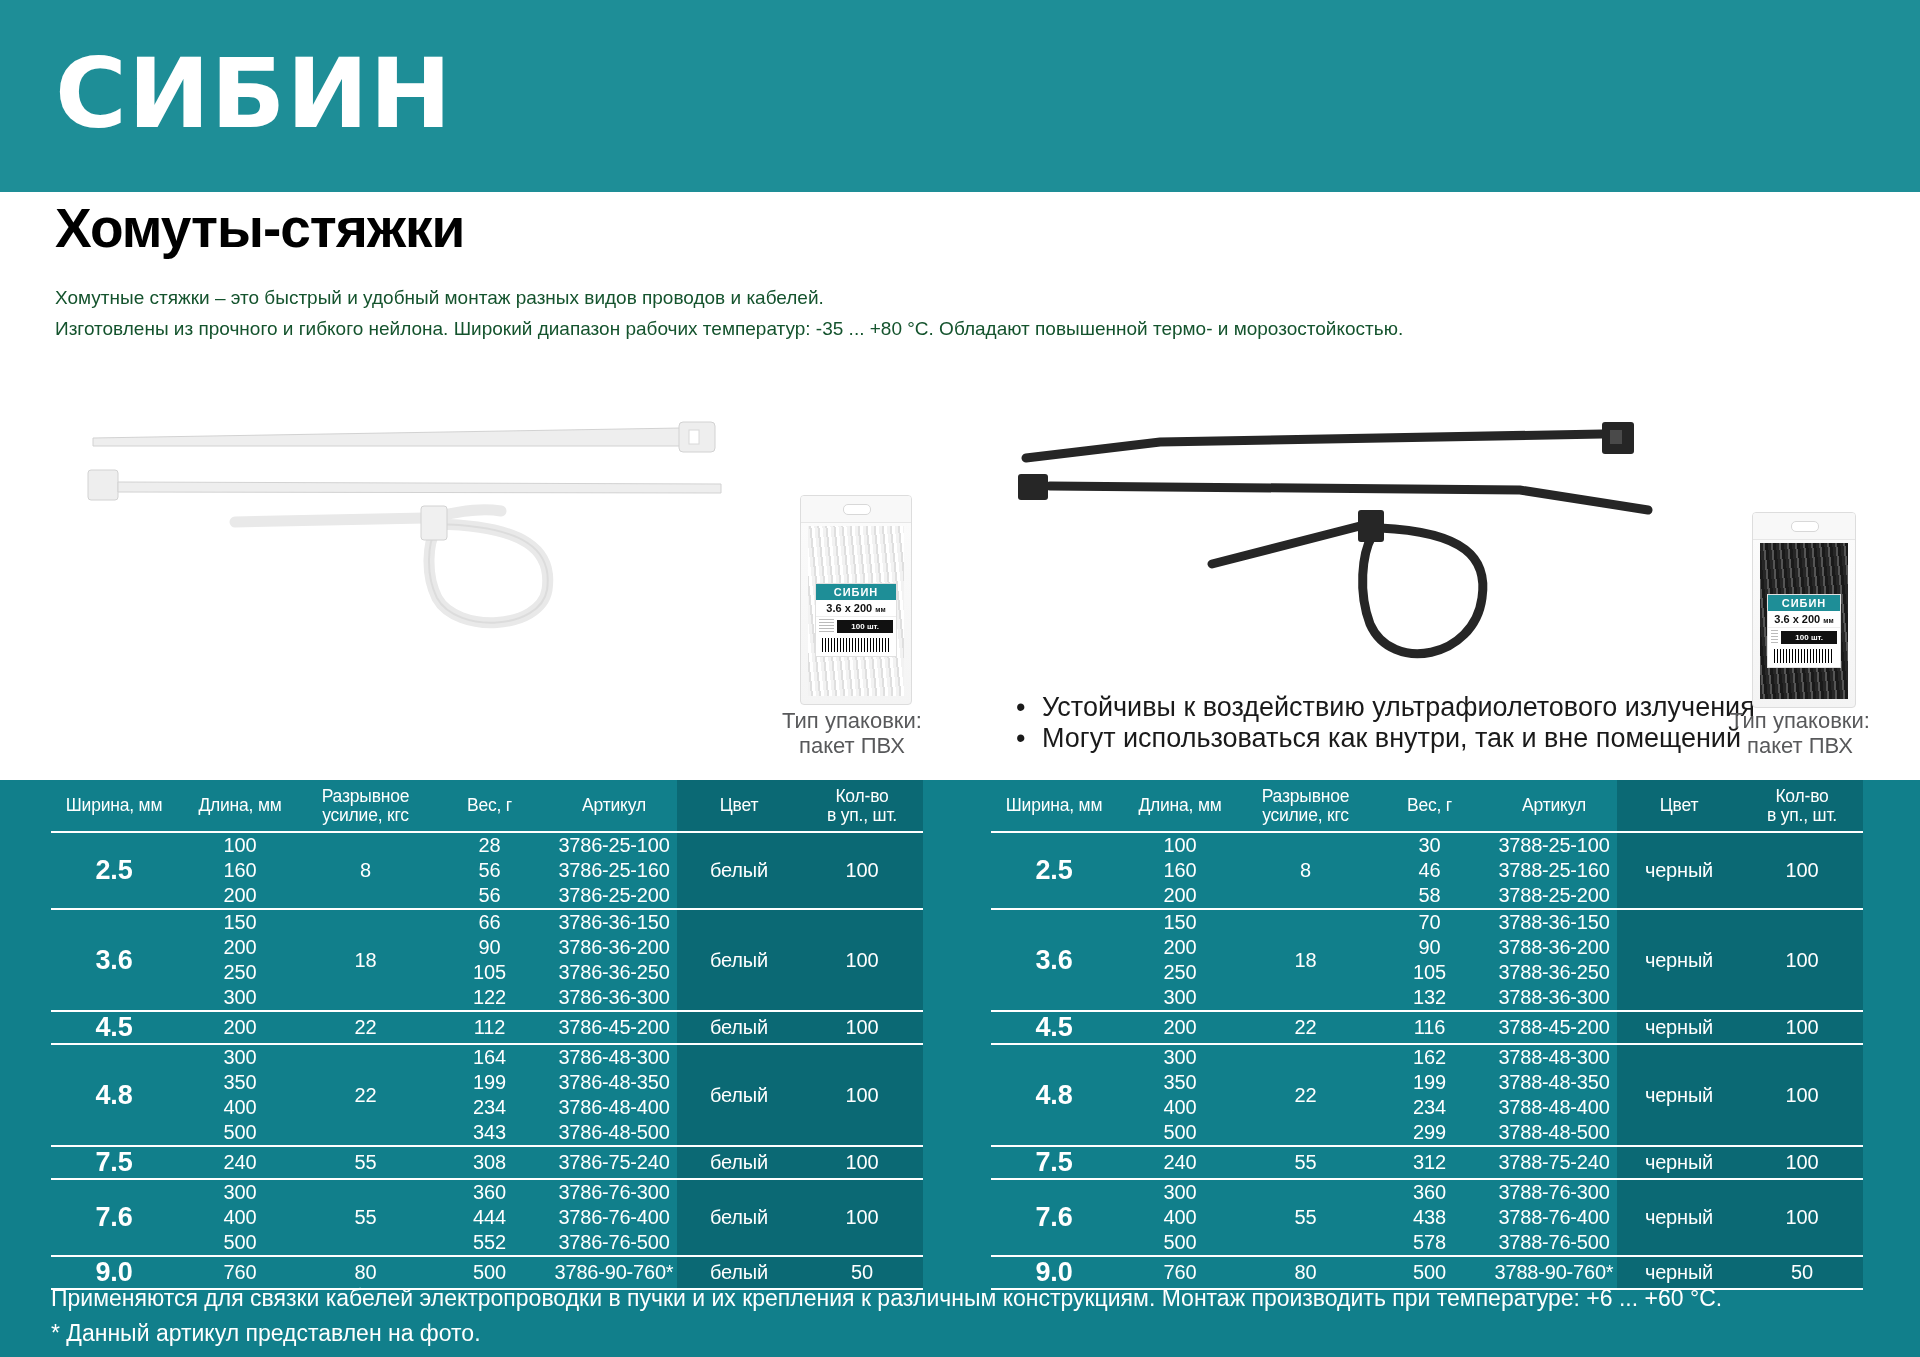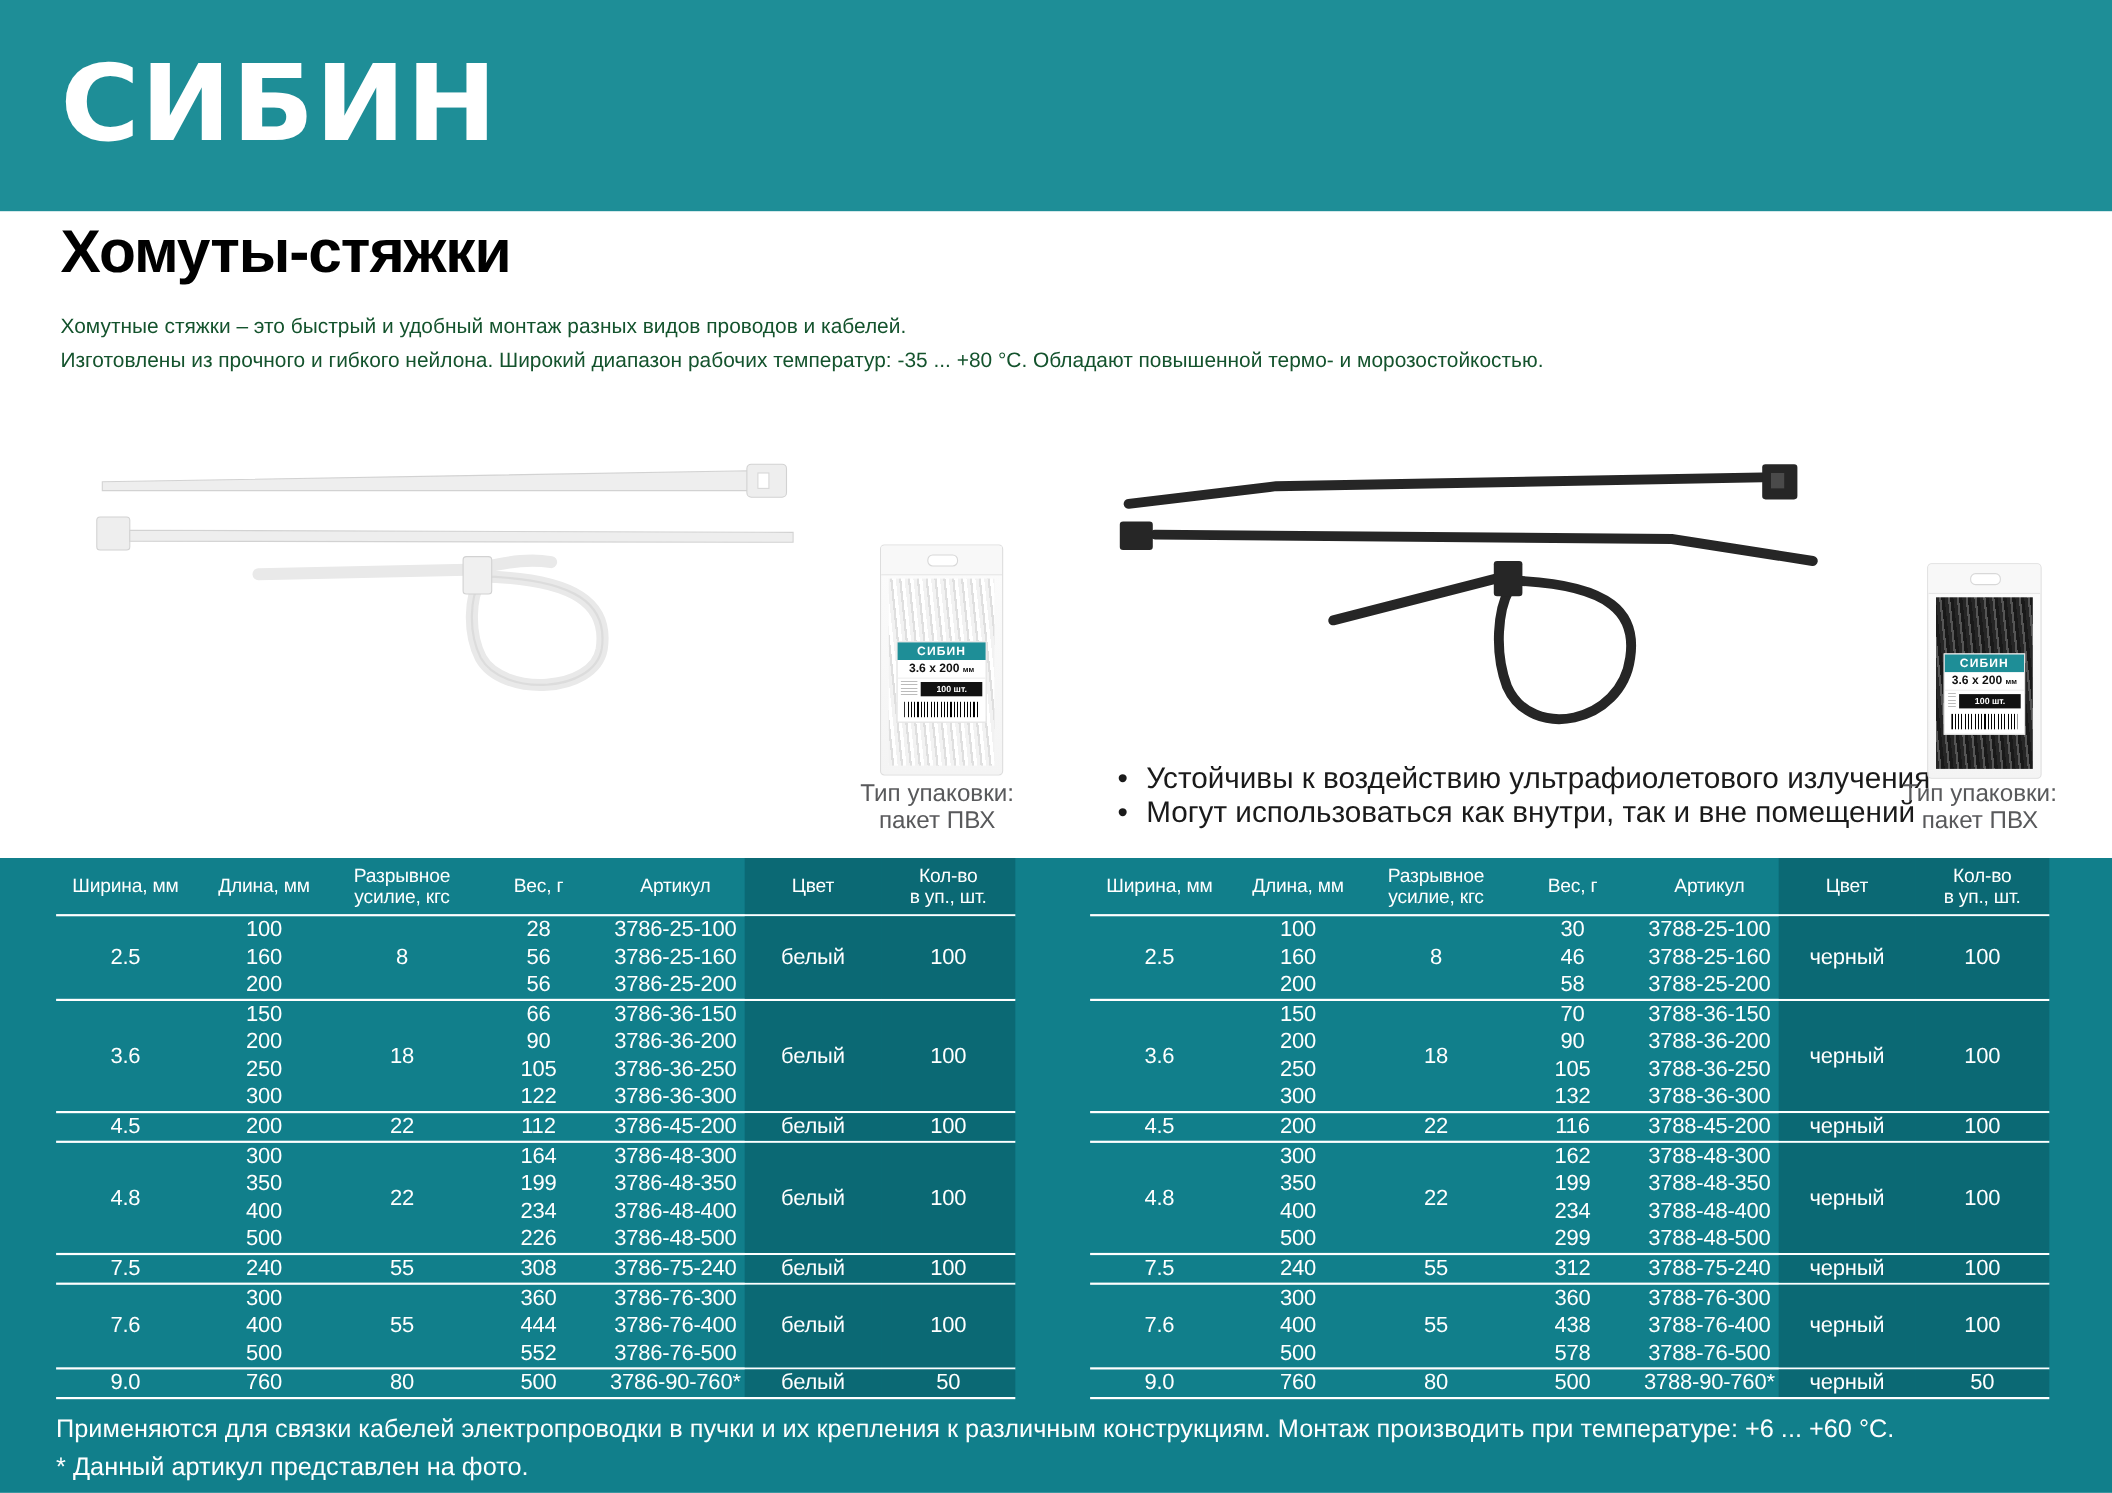--- a/index.html
+++ b/index.html
@@ -50,21 +50,21 @@
   #band{left:0;top:780px;width:1920px;height:686px;background:#117f8b;}
   .spec-table{position:absolute;top:0;width:872px;}
   .trow{display:grid;grid-template-columns:126px 126px 125px 123px 126px 124px 122px;
         border-bottom:2px solid #fff;}
   .tcell{display:flex;align-items:center;justify-content:center;color:#fff;
          font-size:20px;letter-spacing:-0.2px;}
   .thead{height:51px;}
   .thead .tcell{font-size:17.5px;line-height:19px;text-align:center;white-space:pre-line;}
   .stack{flex-direction:column;}
   .line{height:25px;line-height:25px;}
-  .wcell{font-weight:normal;font-size:20px;}
+  .wcell{font-weight:bold;font-size:27px;}
   .dark{background:#0b6974;}
 
   .footnote{color:#fff;font-size:23px;}
 </style>
 </head>
 <body>
 
 <div class="abs" id="header">
   <div class="abs" id="logo">СИБИН</div>
 </div>
@@ -233,21 +233,21 @@
           <div class="line">300</div>
           <div class="line">350</div>
           <div class="line">400</div>
           <div class="line">500</div>
         </div>
         <div class="tcell">22</div>
         <div class="tcell stack">
           <div class="line">164</div>
           <div class="line">199</div>
           <div class="line">234</div>
-          <div class="line">226</div>
+          <div class="line">343</div>
         </div>
         <div class="tcell stack">
           <div class="line">3786-48-300</div>
           <div class="line">3786-48-350</div>
           <div class="line">3786-48-400</div>
           <div class="line">3786-48-500</div>
         </div>
         <div class="tcell dark">белый</div>
         <div class="tcell dark">100</div>
       </div>

